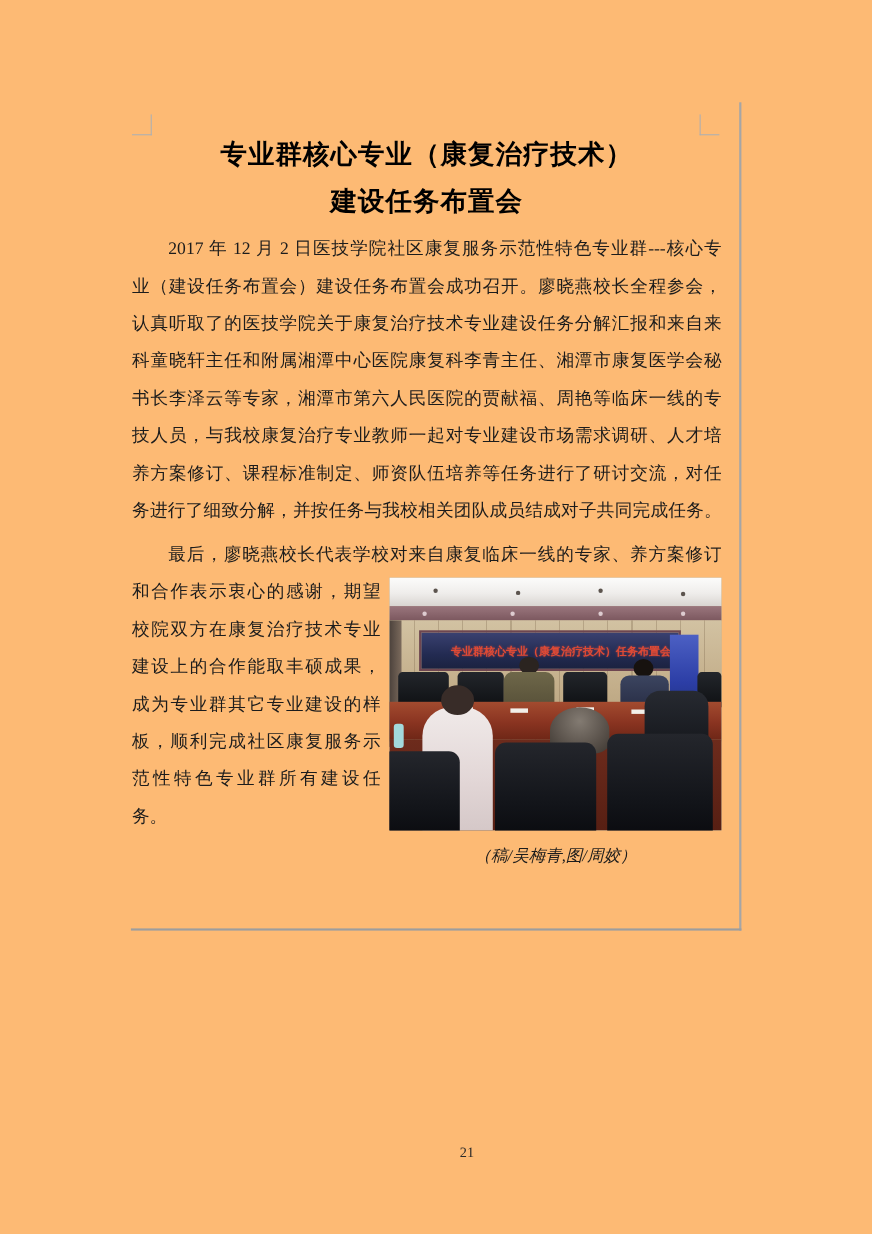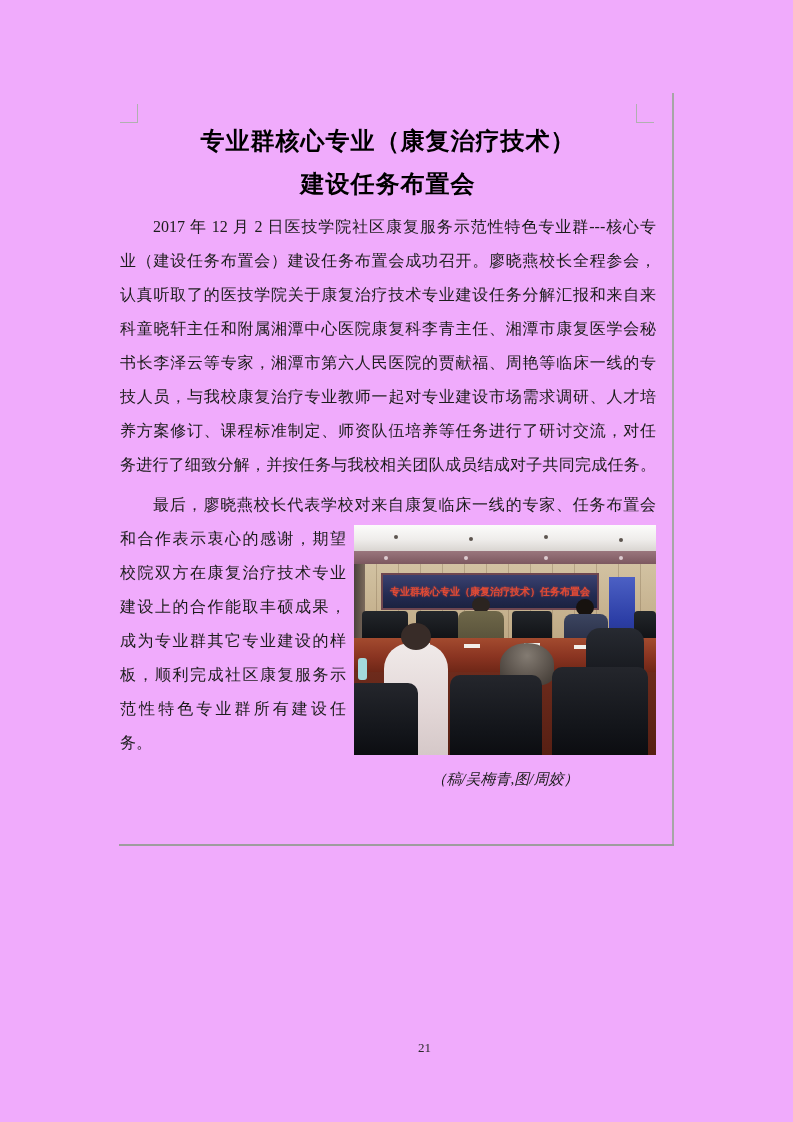--- a/index.html
+++ b/index.html
@@ -1,19 +1,19 @@
 <!DOCTYPE html>
 <html lang="zh"><head>
 <meta charset="utf-8">
 <style>
   html,body{margin:0;padding:0;background:#ffffff;}
   .page{
     position:relative;
     width:793px;height:1122px;
-    background:#f0abfc;
+    background:#fdba74;
     font-family:"Liberation Serif","DejaVu Serif",serif;
     color:#1c1c1c;
     overflow:hidden;
   }
   
   .cropmark{position:absolute;width:17px;height:18px;}
   .cropmark.tl{left:120px;top:104px;border-right:1px solid #b0b0b0;border-bottom:1px solid #b0b0b0;}
   .cropmark.tr{left:636px;top:104px;border-left:1px solid #b0b0b0;border-bottom:1px solid #b0b0b0;}
   
   .rule-right{position:absolute;left:672px;top:93px;width:2px;height:753px;background:#a6a6a6;}
@@ -45,21 +45,21 @@
   .ph-beamdots{left:30px;top:31px;width:4px;height:4px;border-radius:50%;background:#ddccd0;
     box-shadow:80px 0 0 #ddccd0,160px 0 0 #ddccd0,235px 0 0 #ddccd0;}
   .ph-wall{left:0;top:39px;width:100%;height:110px;
     background:
       repeating-linear-gradient(90deg,rgba(110,88,62,.28) 0 1px,transparent 1px 22px),
       linear-gradient(180deg,#d2c2a2 0%,#c3ae8a 55%,#b29c79 100%);}
   .ph-leftcol{left:0;top:39px;width:11px;height:115px;
     background:linear-gradient(90deg,#4c423c,#7b6a5c);}
   .ph-banner{left:27px;top:48px;width:214px;height:33px;
     background:linear-gradient(180deg,#3a4170 0%,#232b52 60%,#1b2240 100%);
-    border:2px solid #6e4650;display:flex;align-items:center;justify-content:center;}
+    border:2px solid #6e4650;display:flex;align-items:center;justify-content:center;padding-left:20px;}
   .ph-banner span{position:static;color:#e04a35;font-weight:bold;font-size:10px;white-space:nowrap;
     text-shadow:0 0 2px rgba(235,80,55,.65);}
   .ph-bluescreen{left:255px;top:52px;width:26px;height:72px;
     background:linear-gradient(180deg,#4c60c4 0%,#2c3ea6 60%,#203080 100%);}
   .ph-chair{background:linear-gradient(180deg,#23262b,#0e1013);border-radius:4px 4px 0 0;}
   .ch1{left:8px;top:86px;width:46px;height:32px;}
   .ch2{left:62px;top:86px;width:42px;height:32px;}
   .ch3{left:158px;top:86px;width:40px;height:32px;}
   .ch4{left:280px;top:86px;width:22px;height:32px;}
   .ph-man-head{left:118px;top:72px;width:18px;height:16px;border-radius:50%;background:#2b2420;}
@@ -115,21 +115,21 @@
       <div class="ln j">业（建设任务布置会）建设任务布置会成功召开。廖晓燕校长全程参会，</div>
       <div class="ln j">认真听取了的医技学院关于康复治疗技术专业建设任务分解汇报和来自来</div>
       <div class="ln j">科童晓轩主任和附属湘潭中心医院康复科李青主任、湘潭市康复医学会秘</div>
       <div class="ln j">书长李泽云等专家，湘潭市第六人民医院的贾献福、周艳等临床一线的专</div>
       <div class="ln j">技人员，与我校康复治疗专业教师一起对专业建设市场需求调研、人才培</div>
       <div class="ln j">养方案修订、课程标准制定、师资队伍培养等任务进行了研讨交流，对任</div>
       <div class="ln j">务进行了细致分解，并按任务与我校相关团队成员结成对子共同完成任务。</div>
     </div>
 
     <div class="para p2">
-      <div class="ln j indent">最后，廖晓燕校长代表学校对来自康复临床一线的专家、任务布置会</div>
+      <div class="ln j indent">最后，廖晓燕校长代表学校对来自康复临床一线的专家、养方案修订</div>
 
       <div class="wrap-row">
         <div class="narrow">
           <div class="ln j">和合作表示衷心的感谢，期望</div>
           <div class="ln j">校院双方在康复治疗技术专业</div>
           <div class="ln j">建设上的合作能取丰硕成果，</div>
           <div class="ln j">成为专业群其它专业建设的样</div>
           <div class="ln j">板，顺利完成社区康复服务示</div>
           <div class="ln j">范性特色专业群所有建设任</div>
           <div class="ln last">务。</div>

